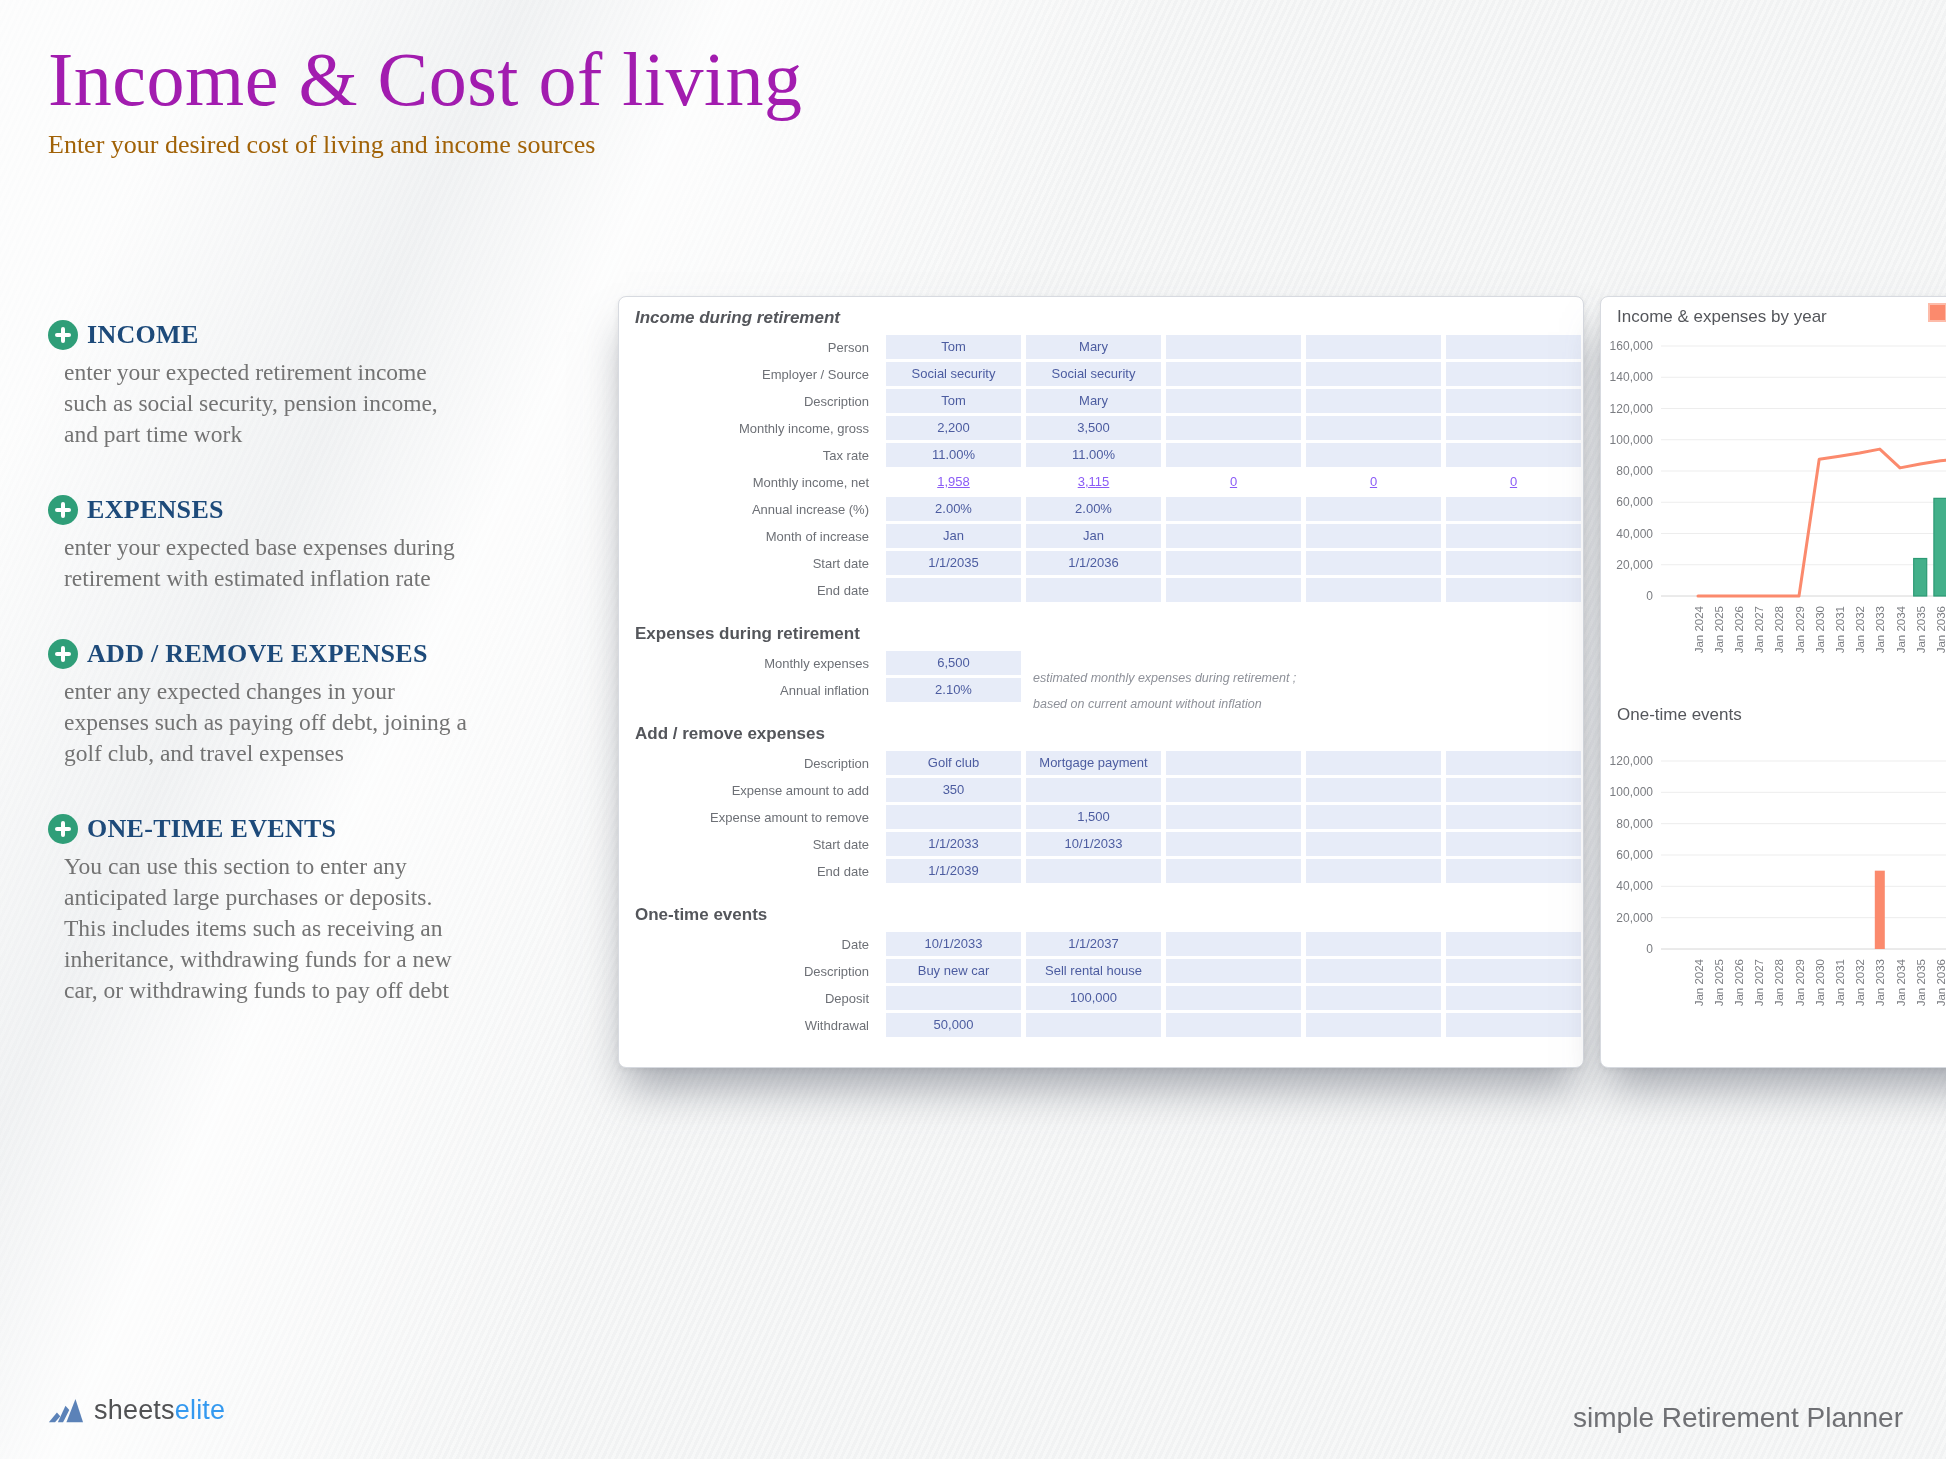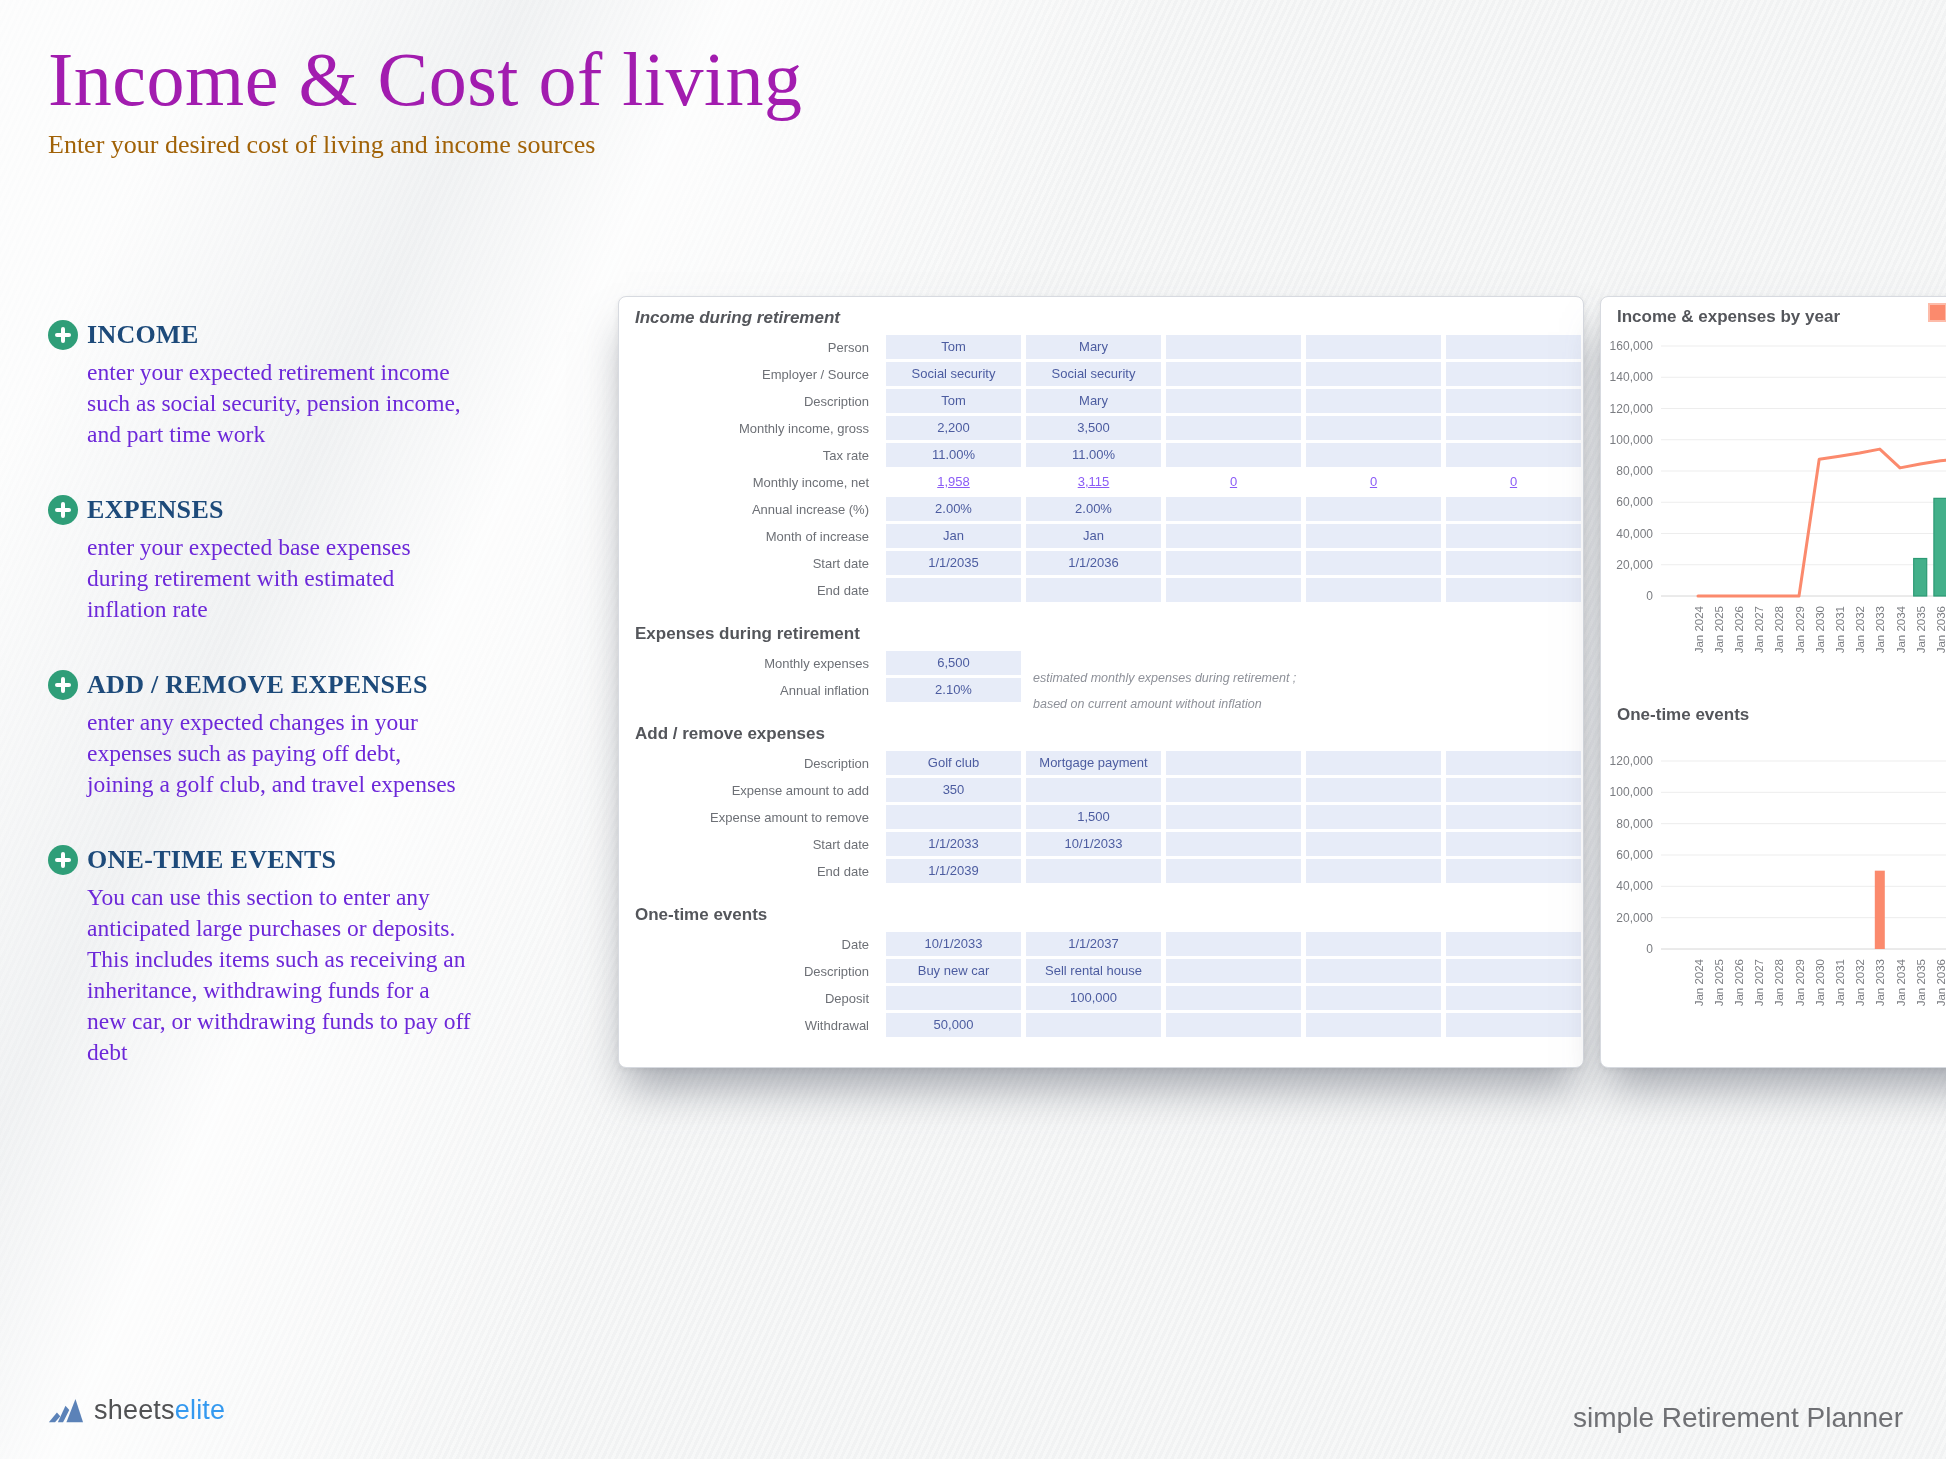--- a/index.html
+++ b/index.html
@@ -22,41 +22,41 @@
 
   
   .features{position:absolute;left:48px;top:320px;width:425px;}
   .feature{margin-bottom:45px;}
   .feature-head{display:flex;align-items:center;gap:9px;}
   .plus-circle{width:30px;height:30px;border-radius:50%;background:#2f9e78;position:relative;flex:0 0 30px;}
   .plus-circle::before,.plus-circle::after{content:"";position:absolute;background:#fff;border-radius:2px;}
   .plus-circle::before{left:7px;top:13px;width:16px;height:4px;}
   .plus-circle::after{left:13px;top:7px;width:4px;height:16px;}
   .feature-title{font-family:"Liberation Serif",serif;font-weight:700;font-size:26px;color:#1d4a7a;letter-spacing:.3px;}
-  .feature-body{font-family:"Liberation Serif",serif;font-size:23.5px;line-height:31px;color:#6d28d9;margin:7px 0 0 39px;}
+  .feature-body{font-family:"Liberation Serif",serif;font-size:23.5px;line-height:31px;color:#737373;margin:7px 0 0 16px;}
 
   
   .panel{position:absolute;background:#fff;border:1px solid #d7dae0;border-radius:8px;
     box-shadow:0 28px 40px -8px rgba(100,106,118,.55), 0 2px 6px rgba(0,0,0,.07);}
   .sheet-panel{left:618px;top:296px;width:966px;height:772px;padding:0 16px;box-sizing:border-box;}
   .charts-panel{left:1600px;top:296px;width:420px;height:772px;box-sizing:border-box;}
 
   
   .sheet-section{position:relative;}
   .section-title{font-size:17px;font-weight:700;color:#54565b;line-height:22px;margin:21px 0 6px 0;}
   .sheet-section:first-child .section-title{margin-top:10px;font-style:italic;}
   .sheet-row{display:grid;grid-template-columns:246px repeat(5,135px);column-gap:5px;height:24px;margin-bottom:3px;align-items:center;}
   .row-label{font-size:13px;color:#6d7076;text-align:right;padding-right:12px;white-space:nowrap;}
   .cell{height:24px;line-height:24px;text-align:center;font-size:13px;color:#4c5ca0;background:#e7ecf8;overflow:hidden;white-space:nowrap;}
   .cell.blank{background:transparent;}
   .row-computed .cell{background:transparent;color:#8b5cf6;text-decoration:underline;}
   .section-note{position:absolute;left:398px;top:26px;font-size:12.5px;font-style:italic;color:#8e9199;line-height:26px;white-space:nowrap;margin-top:16px;}
 
   
-  .chart-title{position:absolute;left:16px;font-size:17px;font-weight:700;color:#54565b;}
+  .chart-title{position:absolute;left:16px;font-size:17px;font-weight:400;color:#54565b;}
   #chart1-title{top:10px;}
   #chart2-title{top:408px;}
   .legend-swatch{position:absolute;left:327px;top:6px;width:15px;height:15px;background:#fb8a6d;border:2px solid #fdbcaa;}
   .chart-svg{position:absolute;left:0;}
   #chart1{top:40px;width:420px;height:345px;}
   #chart2{top:444px;width:420px;height:300px;}
   svg text{font-family:"Liberation Sans",sans-serif;}
 
   
   .footer-left{position:absolute;left:46px;top:1394px;display:flex;align-items:center;gap:10px;}

